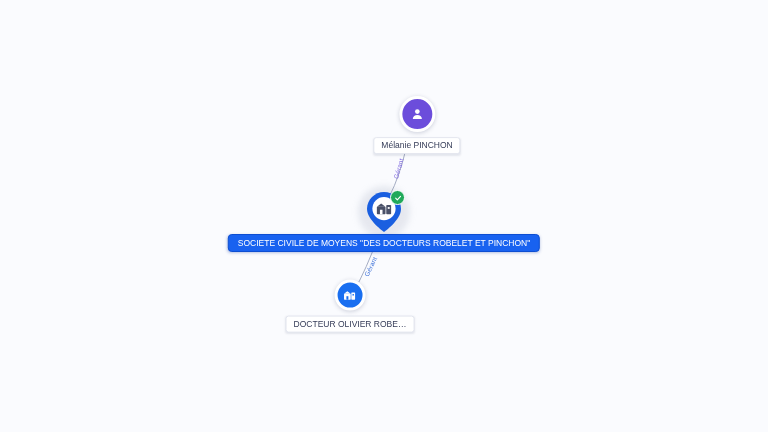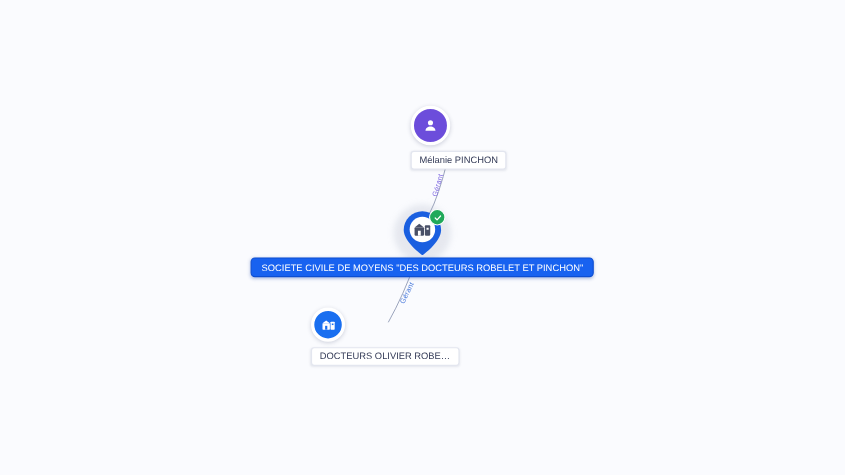--- a/index.html
+++ b/index.html
@@ -51,21 +51,21 @@
     top: 263px;
     color: #3f72d8;
     transform: rotate(-64deg);
   }
 
   
   .node {
     position: absolute;
     display: flex;
     flex-direction: column;
-    align-items: flex-start;
+    align-items: center;
   }
 
   
   #node-person {
     left: 417px;
     top: 125px;
     transform: translate(-50%, -50%);
   }
   .person-disc {
     width: 30px;
@@ -219,16 +219,16 @@
   <div class="node" id="node-company-sub">
     <div class="company-disc">
       <svg width="14" height="14" viewBox="0 0 24 24">
         <rect x="2.5" y="9" width="11.5" height="10" rx="1" fill="#ffffff"></rect>
         <rect x="15" y="6.5" width="6.5" height="12.5" rx="1" fill="#ffffff"></rect>
         <path d="M2.5 9 L8.2 4.6 L14 9 Z" fill="#ffffff"></path>
         <rect x="6.6" y="13" width="3.4" height="6" fill="#1a6ff0"></rect>
         <rect x="17" y="9.4" width="2.6" height="2.4" fill="#1a6ff0"></rect>
       </svg>
     </div>
-    <div class="chip chip-plain">DOCTEURS OLIVIER ROBE…</div>
+    <div class="chip chip-plain">DOCTEUR OLIVIER ROBE…</div>
   </div>
 
 </div>
 
 </body></html>

